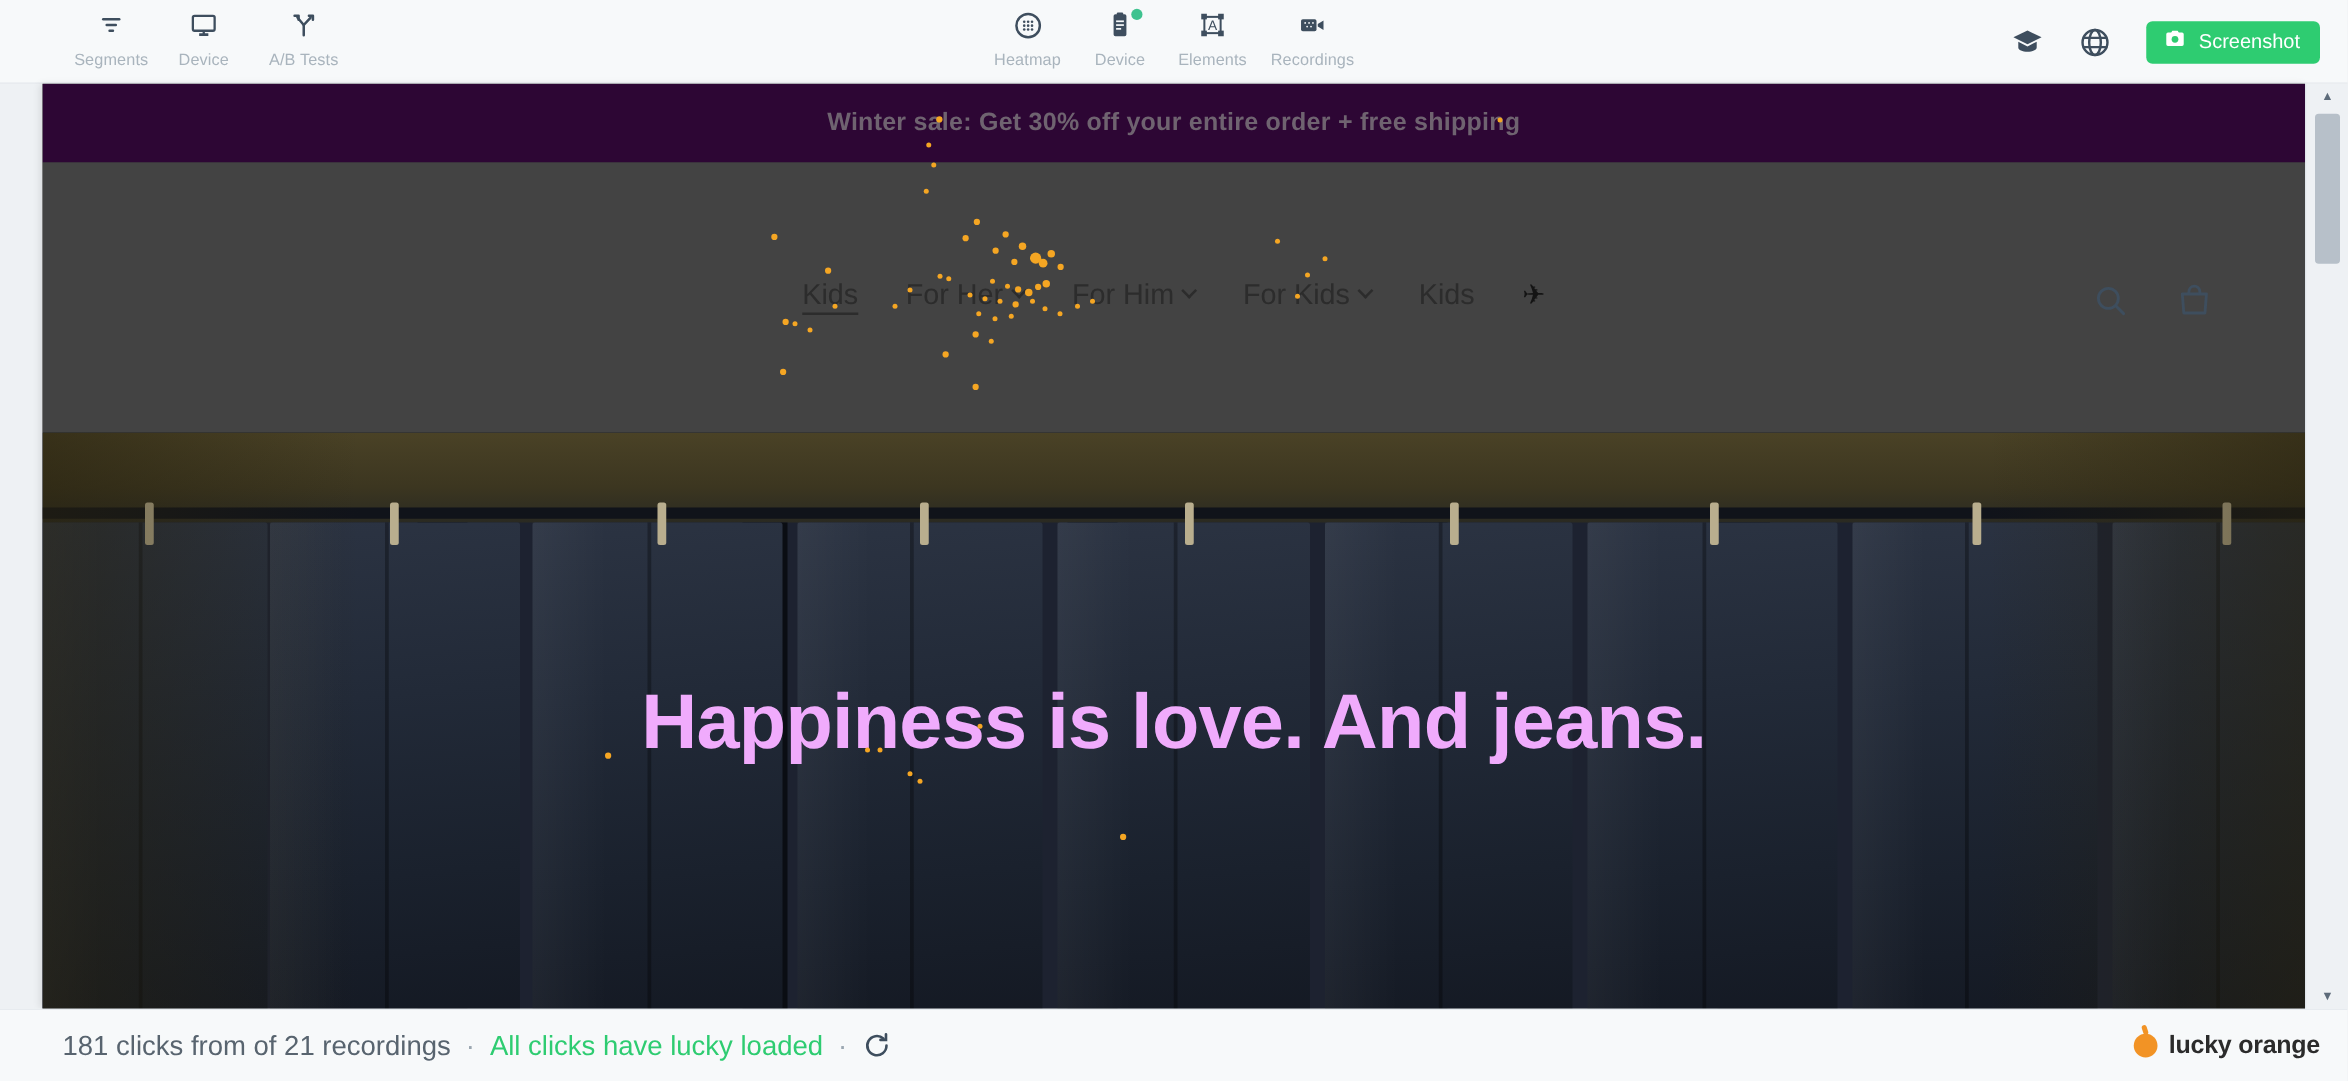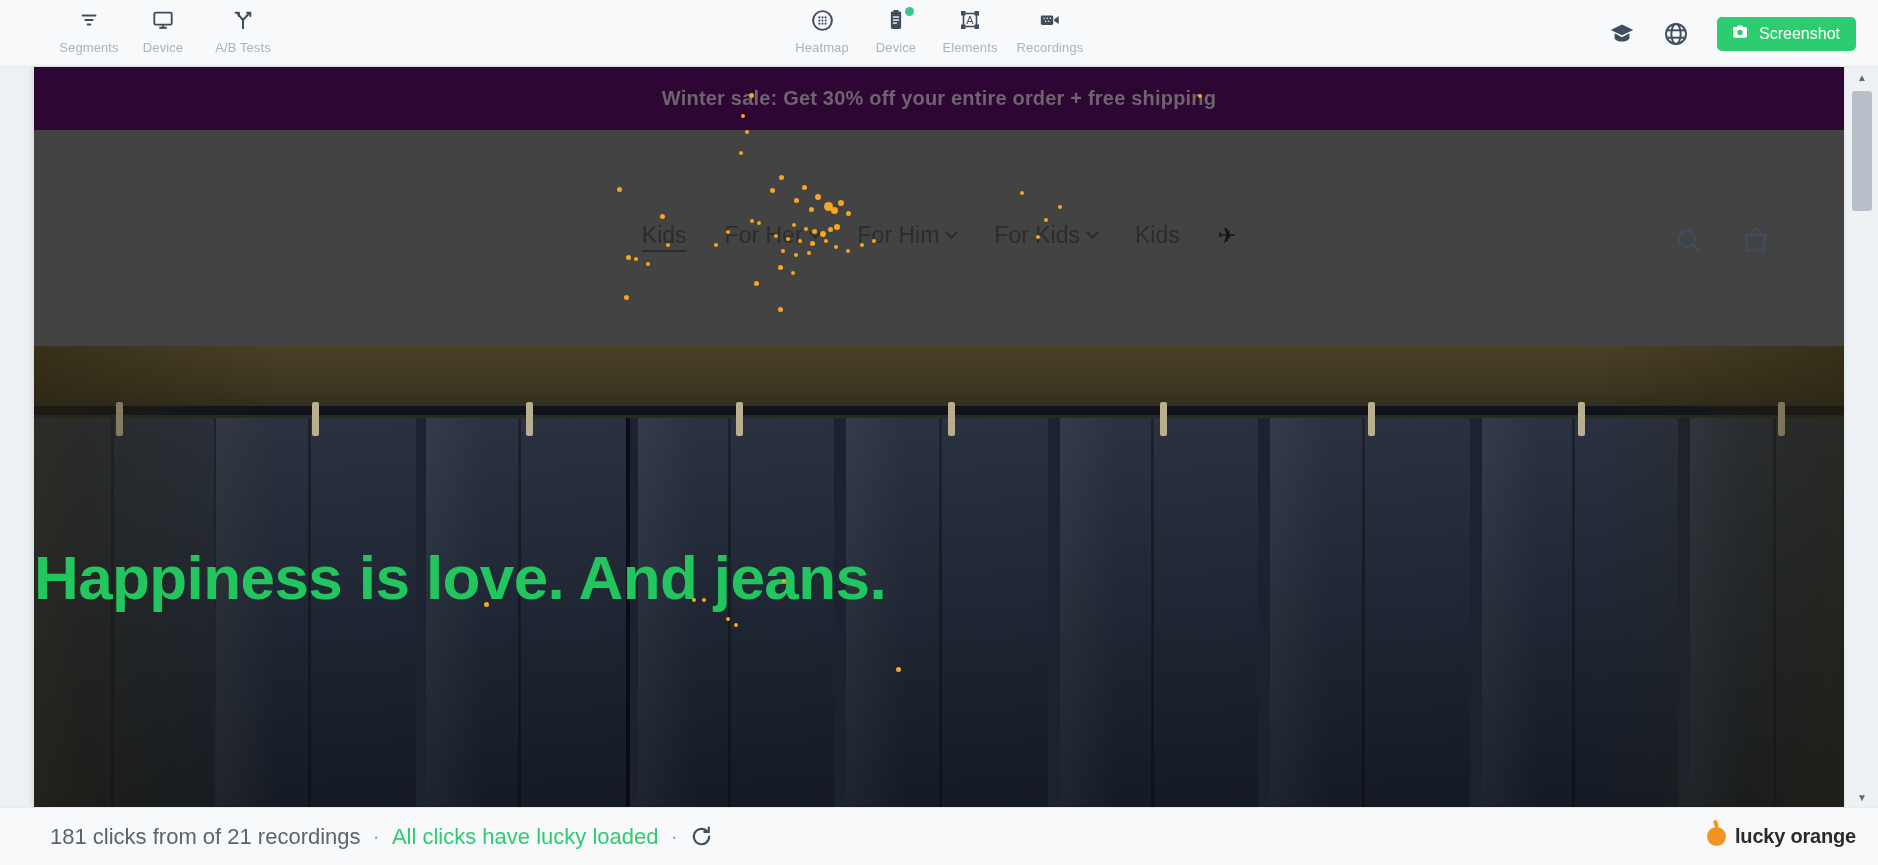--- a/index.html
+++ b/index.html
@@ -161,23 +161,23 @@
   .shadowgap {
     position: absolute; top: 22px; height: 398px;
     background: #0a0d13;
   }
   .hero-vignette {
     position: absolute; inset: 0;
     background: linear-gradient(90deg, rgba(40,34,14,.55) 0%, rgba(0,0,0,0) 14%, rgba(0,0,0,0) 86%, rgba(40,34,14,.55) 100%);
   }
   .hero-title {
     position: absolute; left: 0; right: 0; top: 196px;
-    text-align: left;
+    text-align: center;
     font-size: 62px; font-weight: bold;
-    color: #22c55e;
+    color: #f0abfc;
     letter-spacing: -.6px;
   }
 
   
   .dots { position: absolute; inset: 0; pointer-events: none; }
   .dot {
     position: absolute; border-radius: 50%;
     background: #f5a623;
   }
 

